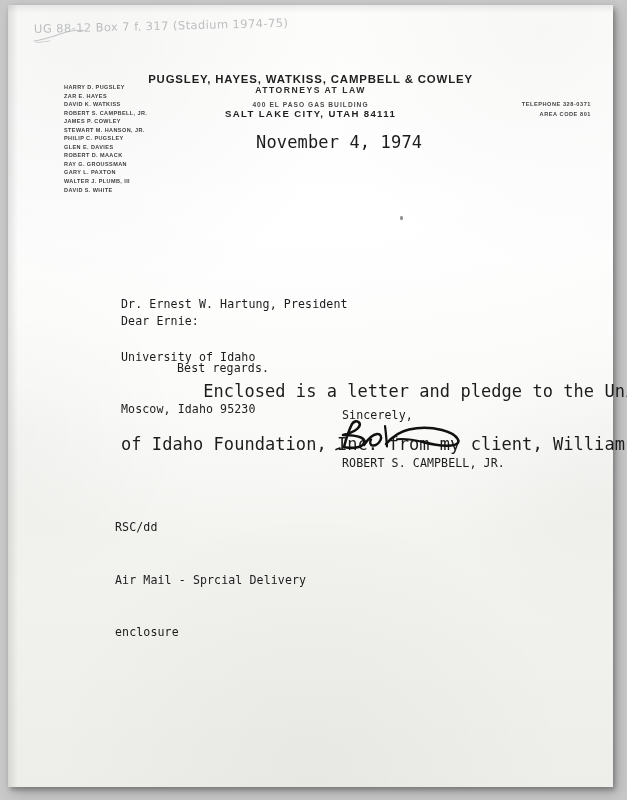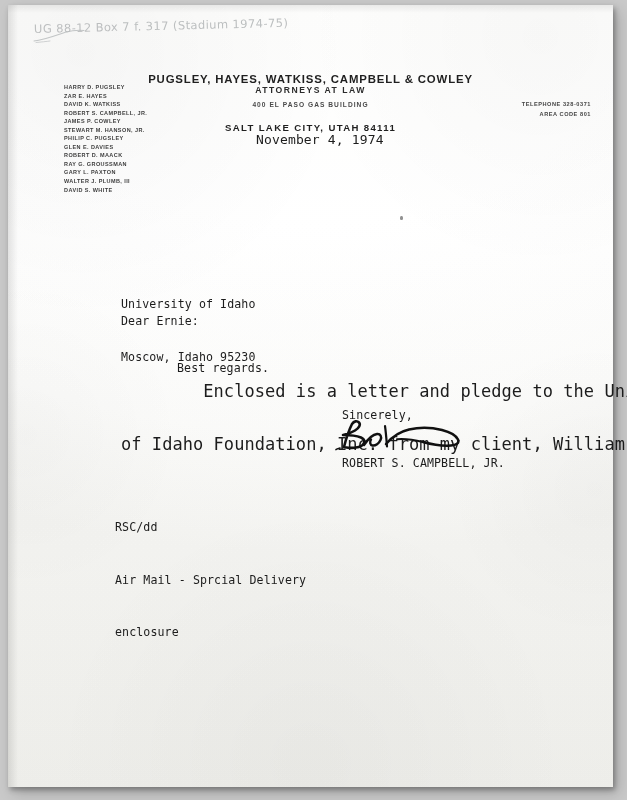--- a/index.html
+++ b/index.html
@@ -120,21 +120,21 @@
     letter-spacing: 1.05px;
     color: #4a4a4a;
     margin-top: 6px;
   }
   .firm-city {
     font-family: "Liberation Sans", sans-serif;
     font-size: 9.6px;
     font-weight: bold;
     letter-spacing: 1.35px;
     color: #1f1f1f;
-    margin-top: 14px;
+    margin-top: 0;
   }
 
   
   .roster {
     position: absolute;
     left: 56px;
     top: 78px;
     line-height: 8.55px;
   }
   .roster-item {
@@ -167,21 +167,21 @@
   .tw {
     font-family: "DejaVu Sans Mono", "Liberation Mono", monospace;
     color: #1c1c1c;
     white-space: pre;
   }
 
   .date-line {
     position: absolute;
     left: 248px;
     top: 127px;
-    font-size: 13px;
+    font-size: 17px;
     letter-spacing: 0.15px;
   }
 
   .addressee {
     position: absolute;
     left: 113px;
     top: 256px;
     font-size: 11.6px;
     line-height: 17.5px;
     letter-spacing: 0.1px;
@@ -301,20 +301,21 @@
     <div class="phone-block">
       <div class="phone-line">TELEPHONE 328-0371</div>
       <div class="phone-line">AREA CODE 801</div>
     </div>
 
     <div class="speck"></div>
 
     <div class="tw date-line">November 4, 1974</div>
 
     <div class="tw addressee">
+      <div>Dr. Ernest W. Hartung, President</div>
       <div>University of Idaho</div>
       <div>Moscow, Idaho 95230</div>
     </div>
 
     <div class="tw salutation">Dear Ernie:</div>
 
     <div class="tw body-para">
       <div>        Enclosed is a letter and pledge to the University</div>
       <div>of Idaho Foundation, Inc. from my client, William H.</div>
     </div>

